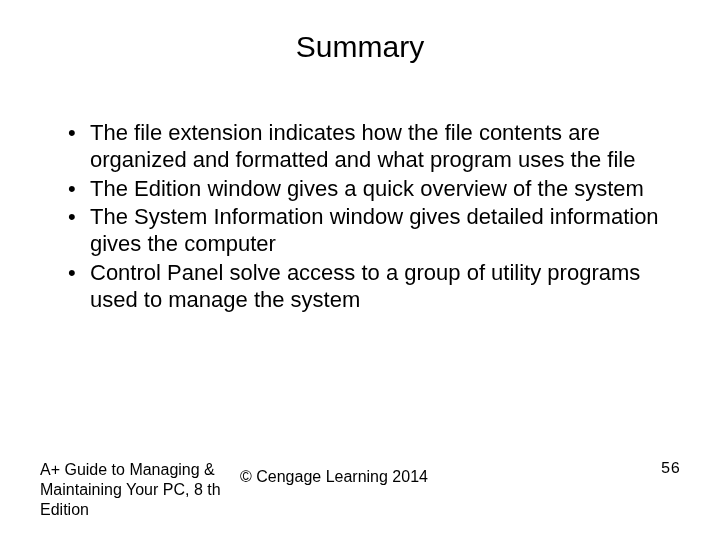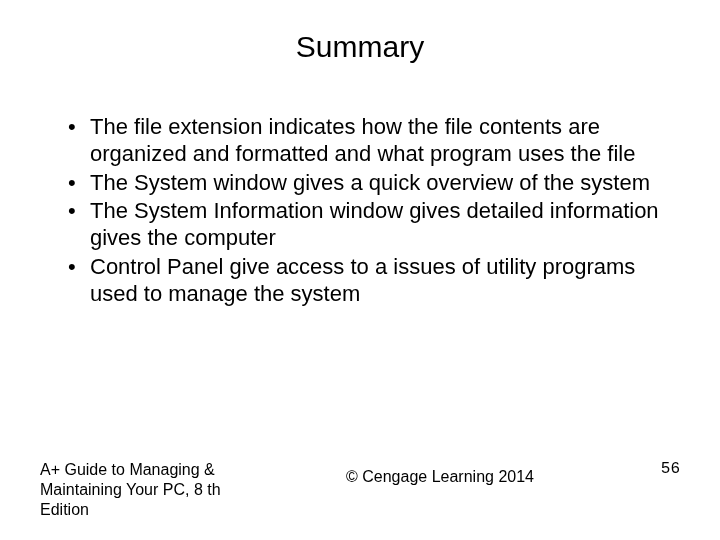--- a/index.html
+++ b/index.html
@@ -15,34 +15,34 @@
       color: #000000;
       position: relative;
       overflow: hidden;
     }
     .slide {
       width: 100%;
       height: 100%;
       padding: 30px 40px 20px 40px;
       display: flex;
       flex-direction: column;
-      gap: 22px;
     }
     .title {
       text-align: center;
       font-size: 30px;
       font-weight: normal;
       margin-bottom: 28px;
     }
     .content {
       flex: 1;
     }
     .bullet-list {
       list-style: none;
       padding-left: 28px;
+      margin-top: 28px;
     }
     .bullet-item {
       position: relative;
       font-size: 22px;
       line-height: 1.22;
       margin-bottom: 2px;
       padding-left: 22px;
     }
     .bullet-item::before {
       content: "•";
@@ -56,41 +56,40 @@
       align-items: flex-start;
       justify-content: space-between;
       font-size: 16px;
       padding-top: 6px;
     }
     .footer-left {
       max-width: 200px;
       line-height: 1.25;
     }
     .footer-center {
-      text-align: center;
       flex: 1;
       padding-top: 8px;
     }
     .footer-right {
       min-width: 40px;
       text-align: right;
       font-family: Liberation Mono, monospace;
     }
   </style>
 </head>
 <body>
 
 <div class="slide">
   <h1 class="title">Summary</h1>
   <div class="content">
     <ul class="bullet-list">
       <li class="bullet-item">The file extension indicates how the file contents are organized and formatted and what program uses the file</li>
-      <li class="bullet-item">The System window gives a quick overview of the system</li>
+      <li class="bullet-item">The Edition window gives a quick overview of the system</li>
       <li class="bullet-item">The System Information window gives detailed information gives the computer</li>
-      <li class="bullet-item">Control Panel give access to a issues of utility programs used to manage the system</li>
+      <li class="bullet-item">Control Panel solve access to a group of utility programs used to manage the system</li>
     </ul>
   </div>
   <div class="footer">
     <div class="footer-left">A+ Guide to Managing &amp; Maintaining Your PC, 8 th Edition</div>
     <div class="footer-center">© Cengage Learning  2014</div>
     <div class="footer-right">56</div>
   </div>
 </div>
 
 </body></html>

